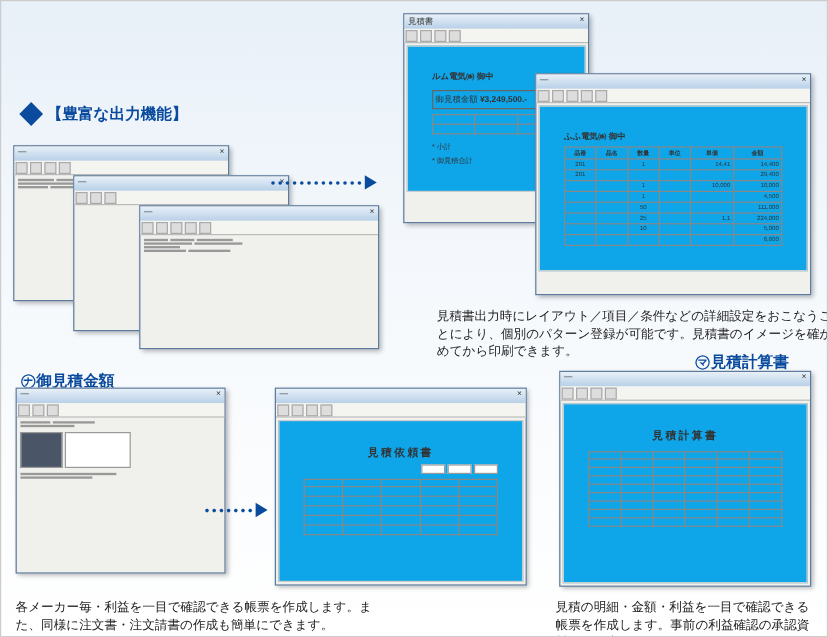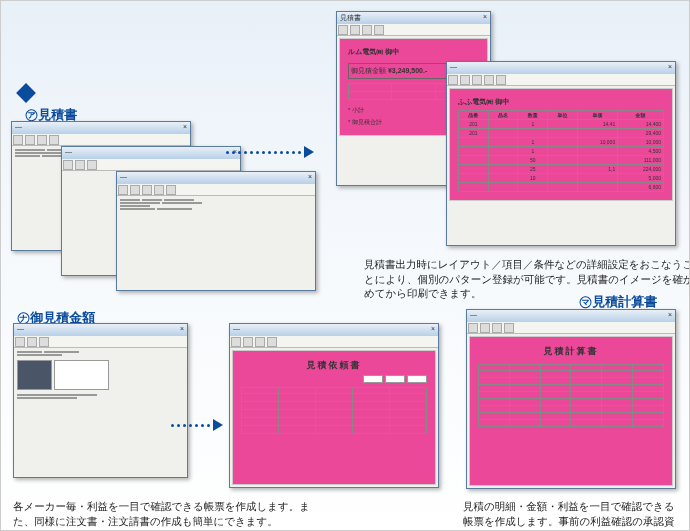--- a/index.html
+++ b/index.html
@@ -64,24 +64,24 @@
   }
   .tb-btn { width: 10px; height: 10px; background: #ddd; border: 1px solid #aaa; }
   .form-body {
     padding: 3px;
     font-size: 5px;
     line-height: 1.4;
   }
   .field-row { display: flex; gap: 2px; margin-bottom: 1px; }
   .field-input { background: #fff; border: 1px solid #999; padding: 0 2px; min-width: 20px; display: inline-block; }
   .doc-page {
-    background: #ec4899;
+    background: #0ea5e9;
     margin: 2px;
     border: 1px solid #ccc;
-    padding: 8px;
+    padding: 20px;
     font-size: 7px;
   }
   .doc-title { text-align: center; font-weight: bold; font-size: 9px; margin-bottom: 3px; letter-spacing: 2px;}
   .tbl { width: 100%; border-collapse: collapse; font-size: 5px; }
   .tbl th, .tbl td { border: 1px solid #888; padding: 1px 2px; text-align: center; }
   .tbl td.r { text-align: right; }
   .caption {
     font-size: 10.5px;
     color: #222;
     line-height: 1.4;
@@ -101,22 +101,22 @@
     border-top: 6px solid transparent;
     border-bottom: 6px solid transparent;
   }
 </style>
 </head>
 <body>
 
 <div style="position:absolute; left:18px; top:85px;">
   <div class="section-header">
     <div class="diamond-icon"></div>
-  </div>
-  <div class="sub-title" style="margin-left:6px;">㋐見積書</div>
+    <span class="section-title">【豊富な出力機能】</span>
+  </div>
 </div>
 
 <div class="screenshot" style="left:10px; top:120px; width:180px; height:130px;">
   <div class="titlebar">
       <span>—</span>
       <span>×</span>
     </div>
   <div class="toolbar">
       <div class="tb-btn"></div>
       <div class="tb-btn"></div>

